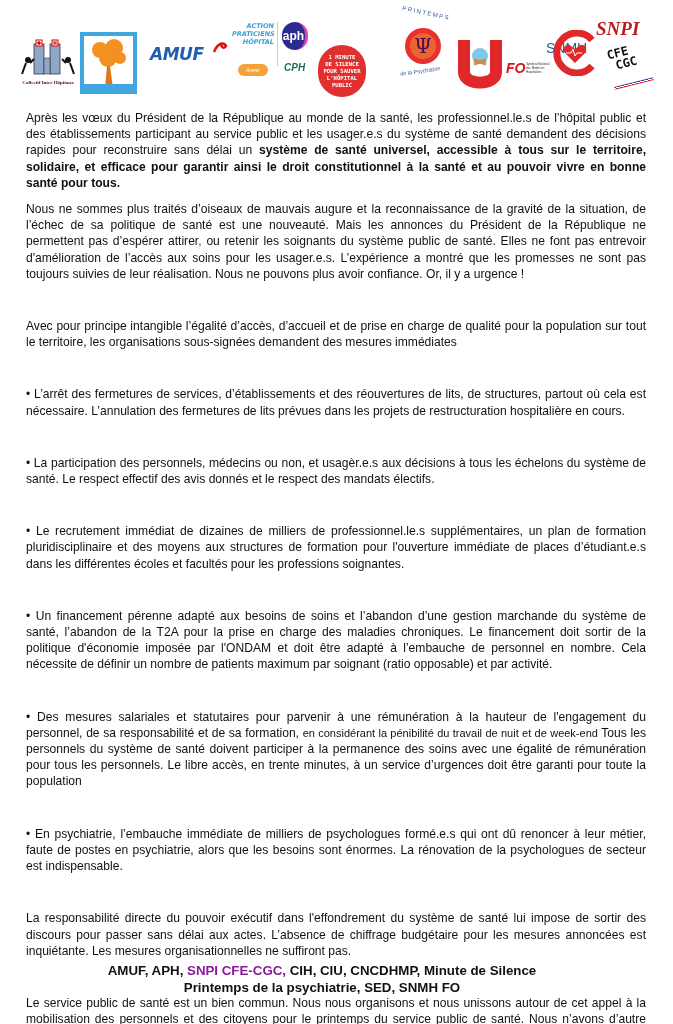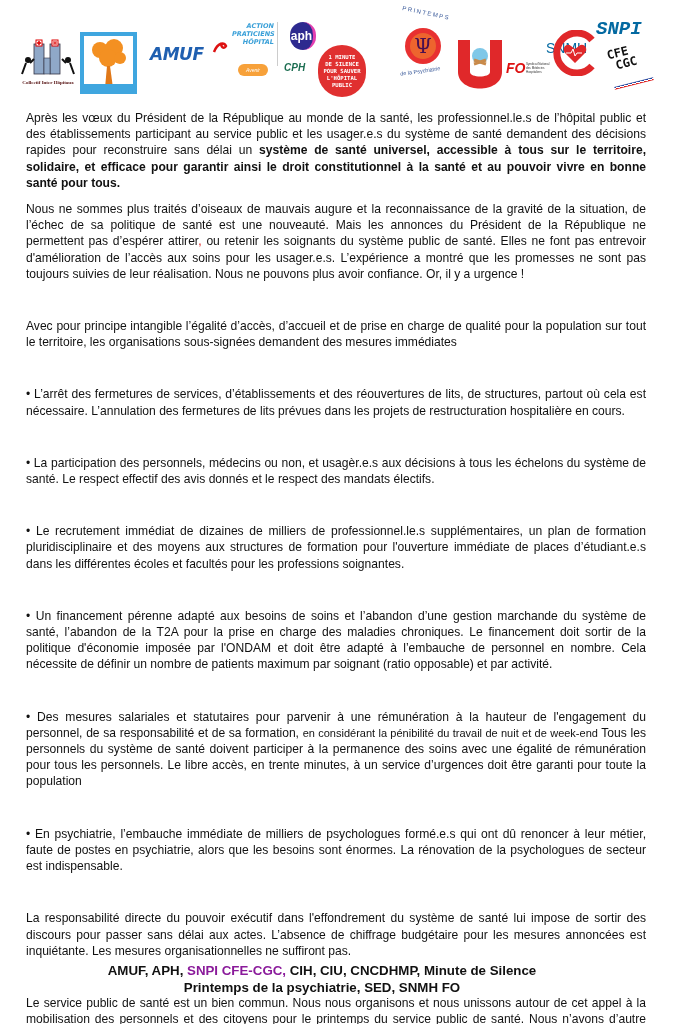--- a/index.html
+++ b/index.html
@@ -55,21 +55,21 @@
     </svg>
   </div>
 
   <div class="logo" style="left:232px;top:22px;width:80px;height:64px;">
     <div style="position:absolute;left:0;top:0;width:42px;text-align:right;font-family:'DejaVu Sans',sans-serif;font-style:italic;font-weight:bold;font-size:6.5px;line-height:8px;color:#3aa0d8;">
       <div>ACTION</div>
       <div>PRATICIENS</div>
       <div>HÔPITAL</div>
     </div>
     <div style="position:absolute;left:45px;top:0;width:1px;height:44px;background:#ccc;"></div>
-    <div style="position:absolute;left:50px;top:0;width:26px;height:28px;border-radius:13px;background:#2d2a8f;color:#fff;text-align:center;font-weight:bold;font-size:12px;line-height:28px;border-right:3px solid #e33fb0;box-sizing:border-box;margin-left:8px;">
+    <div style="position:absolute;left:50px;top:0;width:26px;height:28px;border-radius:13px;background:#2d2a8f;color:#fff;text-align:center;font-weight:bold;font-size:12px;line-height:28px;border-right:3px solid #e33fb0;box-sizing:border-box;">
       <span>aph</span>
     </div>
     <div style="position:absolute;left:6px;top:42px;width:30px;height:12px;border-radius:6px;background:#f7a13a;color:#fff;font-size:5px;line-height:12px;text-align:center;font-style:italic;">Avenir</div>
     <div style="position:absolute;left:52px;top:40px;font-weight:bold;font-style:italic;font-size:10px;color:#1d6e52;">CPH</div>
   </div>
 
   <div class="logo" style="left:318px;top:45px;width:48px;height:52px;border-radius:24px;background:#e03030;color:#fff;text-align:center;font-family:'DejaVu Sans Mono',monospace;font-weight:bold;font-size:5.6px;line-height:7px;padding-top:9px;box-sizing:border-box;">
     <div>1 MINUTE</div>
     <div>DE SILENCE</div>
     <div>POUR SAUVER</div>
@@ -103,21 +103,21 @@
 
   <div class="logo" style="left:552px;top:30px;width:46px;height:46px;">
     <svg width="46" height="46" viewBox="0 0 46 46">
       <path d="M40 10 A20 20 0 1 0 40 36" stroke="#e0282a" stroke-width="7" fill="none"></path>
       <path d="M23 33 L13 23 C9 18, 15 12, 19 16 L23 19 L27 16 C31 12, 37 18, 33 23 Z" fill="#e0282a"></path>
       <path d="M14 23 h5 l2 -4 l2 7 l2 -3 h5" stroke="#fff" stroke-width="1" fill="none"></path>
     </svg>
   </div>
 
   <div class="logo" style="left:596px;top:18px;width:70px;height:80px;">
-    <div style="font-family:Liberation Mono, monospace;font-weight:bold;font-style:italic;font-size:19px;color:#0369a1;">SNPI</div>
+    <div style="font-family:Liberation Serif, serif;font-weight:bold;font-style:italic;font-size:19px;color:#b91c1c;">SNPI</div>
     <div style="position:absolute;left:12px;top:28px;transform:rotate(-14deg);font-family:'DejaVu Sans Mono',monospace;font-weight:bold;font-size:12px;line-height:12px;color:#111;">
       <div>CFE</div>
       <div style="padding-left:6px;">CGC</div>
     </div>
     <div style="position:absolute;left:18px;top:64px;width:40px;height:3px;background:linear-gradient(#2b4aa0 33%, #fff 33%, #fff 66%, #d22 66%);transform:rotate(-14deg);"></div>
   </div>
 </div>
 
 <div class="doc">
   <p><span>Après les vœux du Président de la République au monde de la santé, les professionnel.le.s de l’hôpital public et des établissements participant au service public et les usager.e.s du système de santé demandent des décisions rapides pour reconstruire sans délai un </span><span class="bold">système de santé universel, accessible à tous sur le territoire, solidaire, et efficace pour garantir ainsi le droit constitutionnel à la santé  et au pouvoir vivre en bonne santé pour tous.</span></p>

